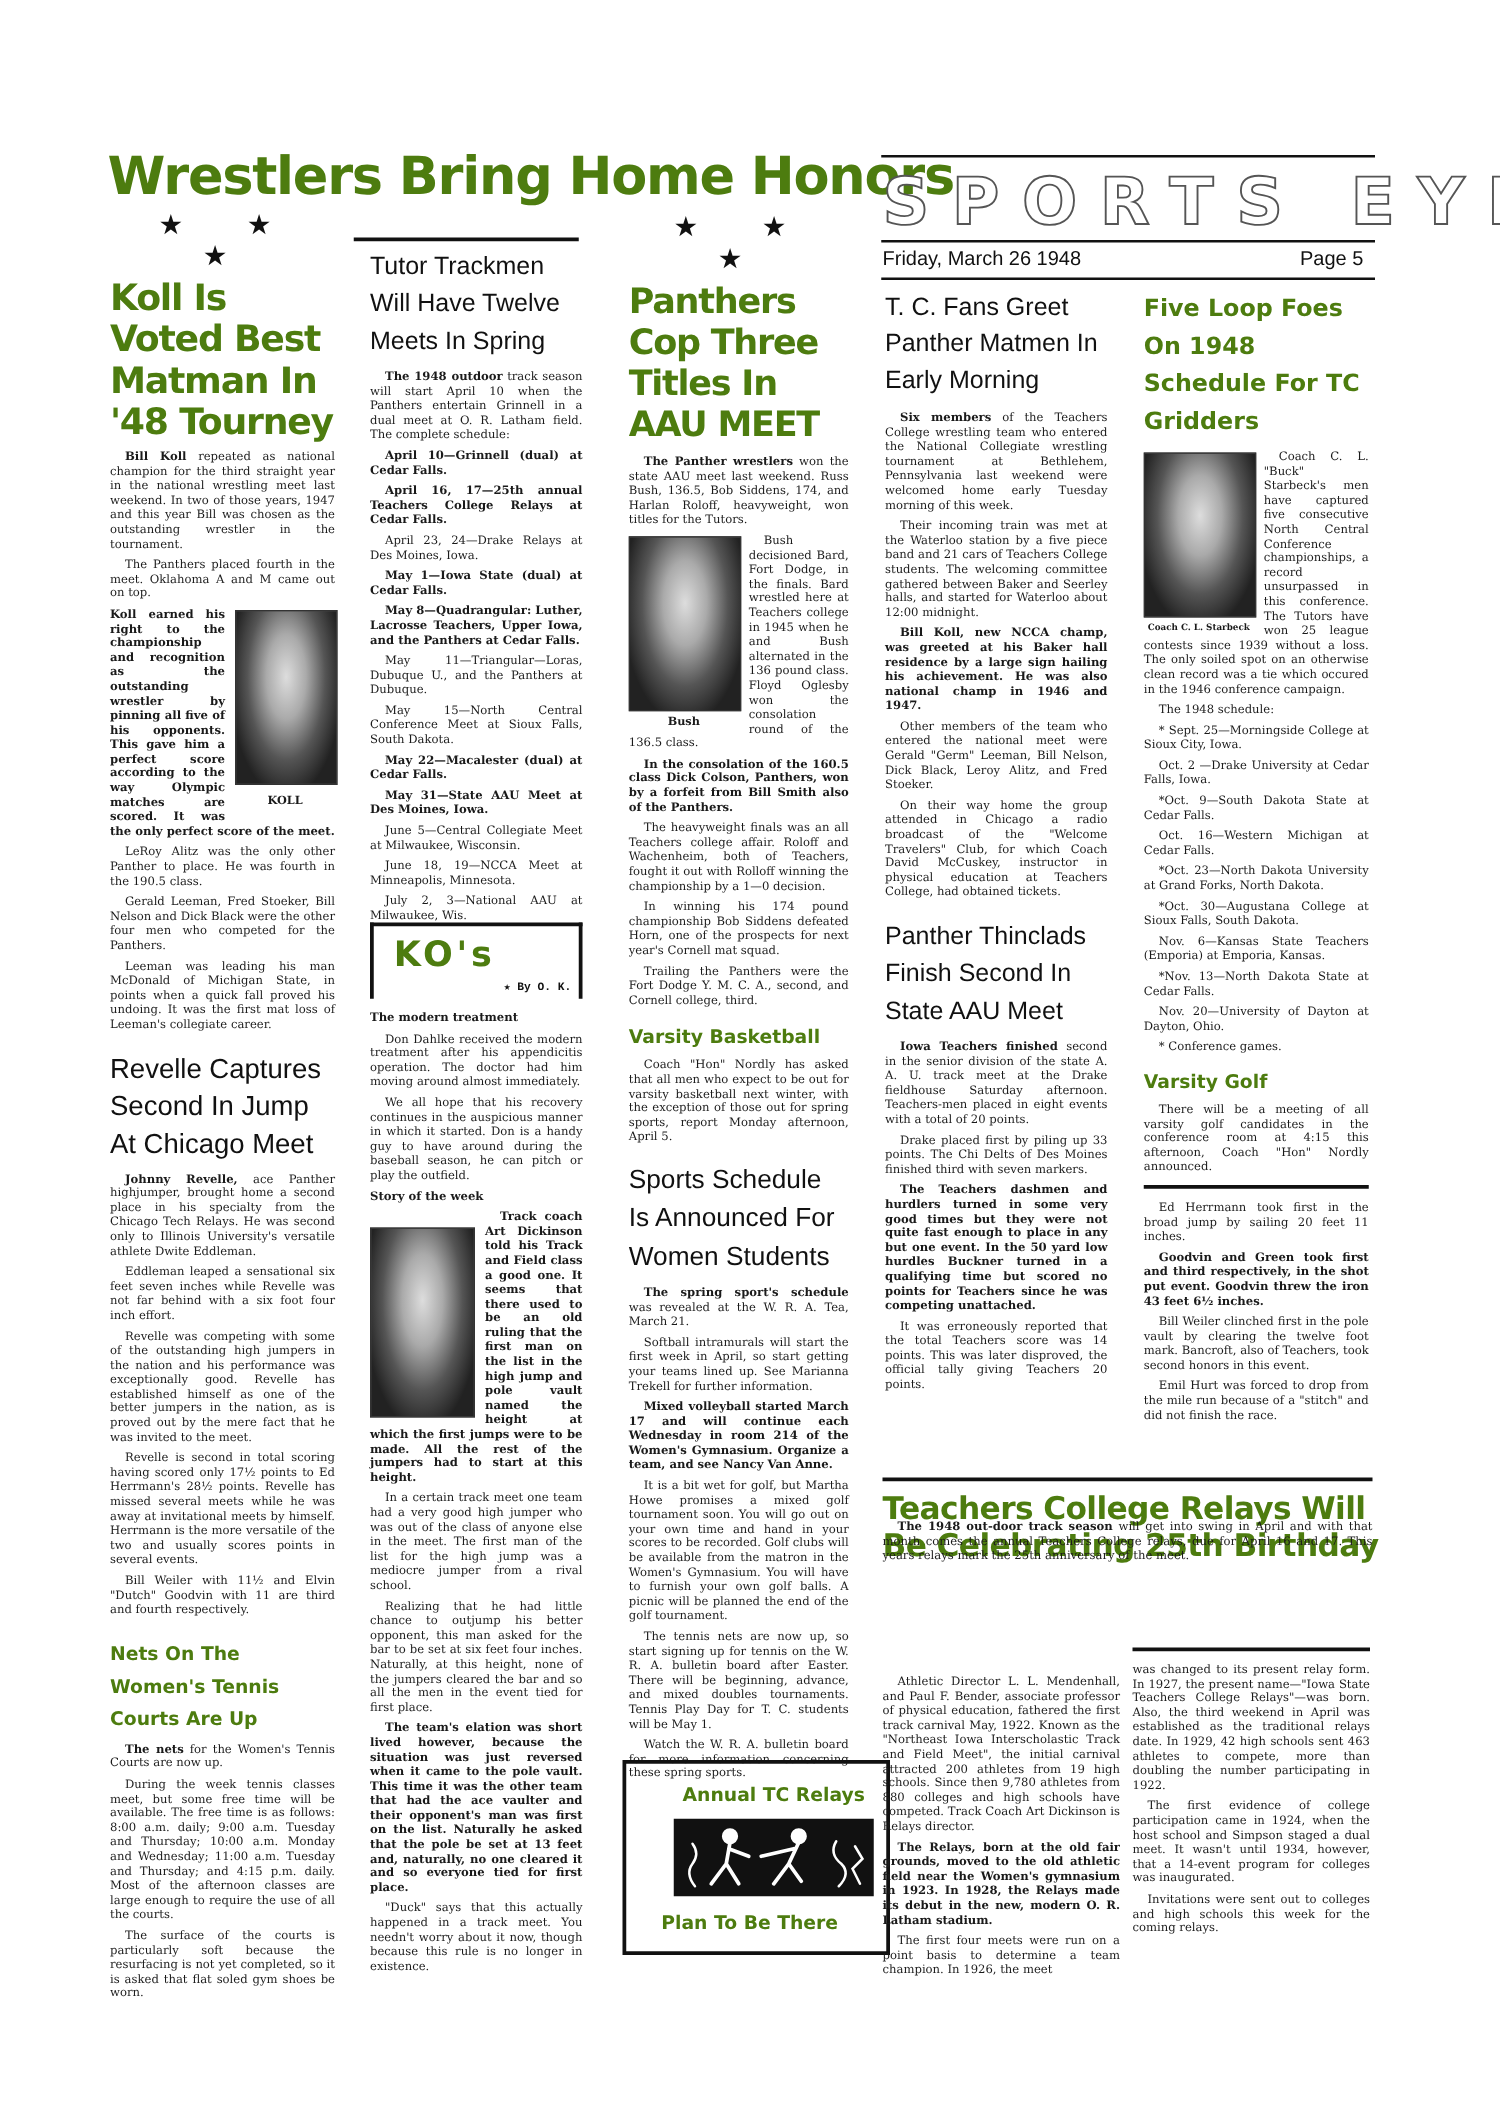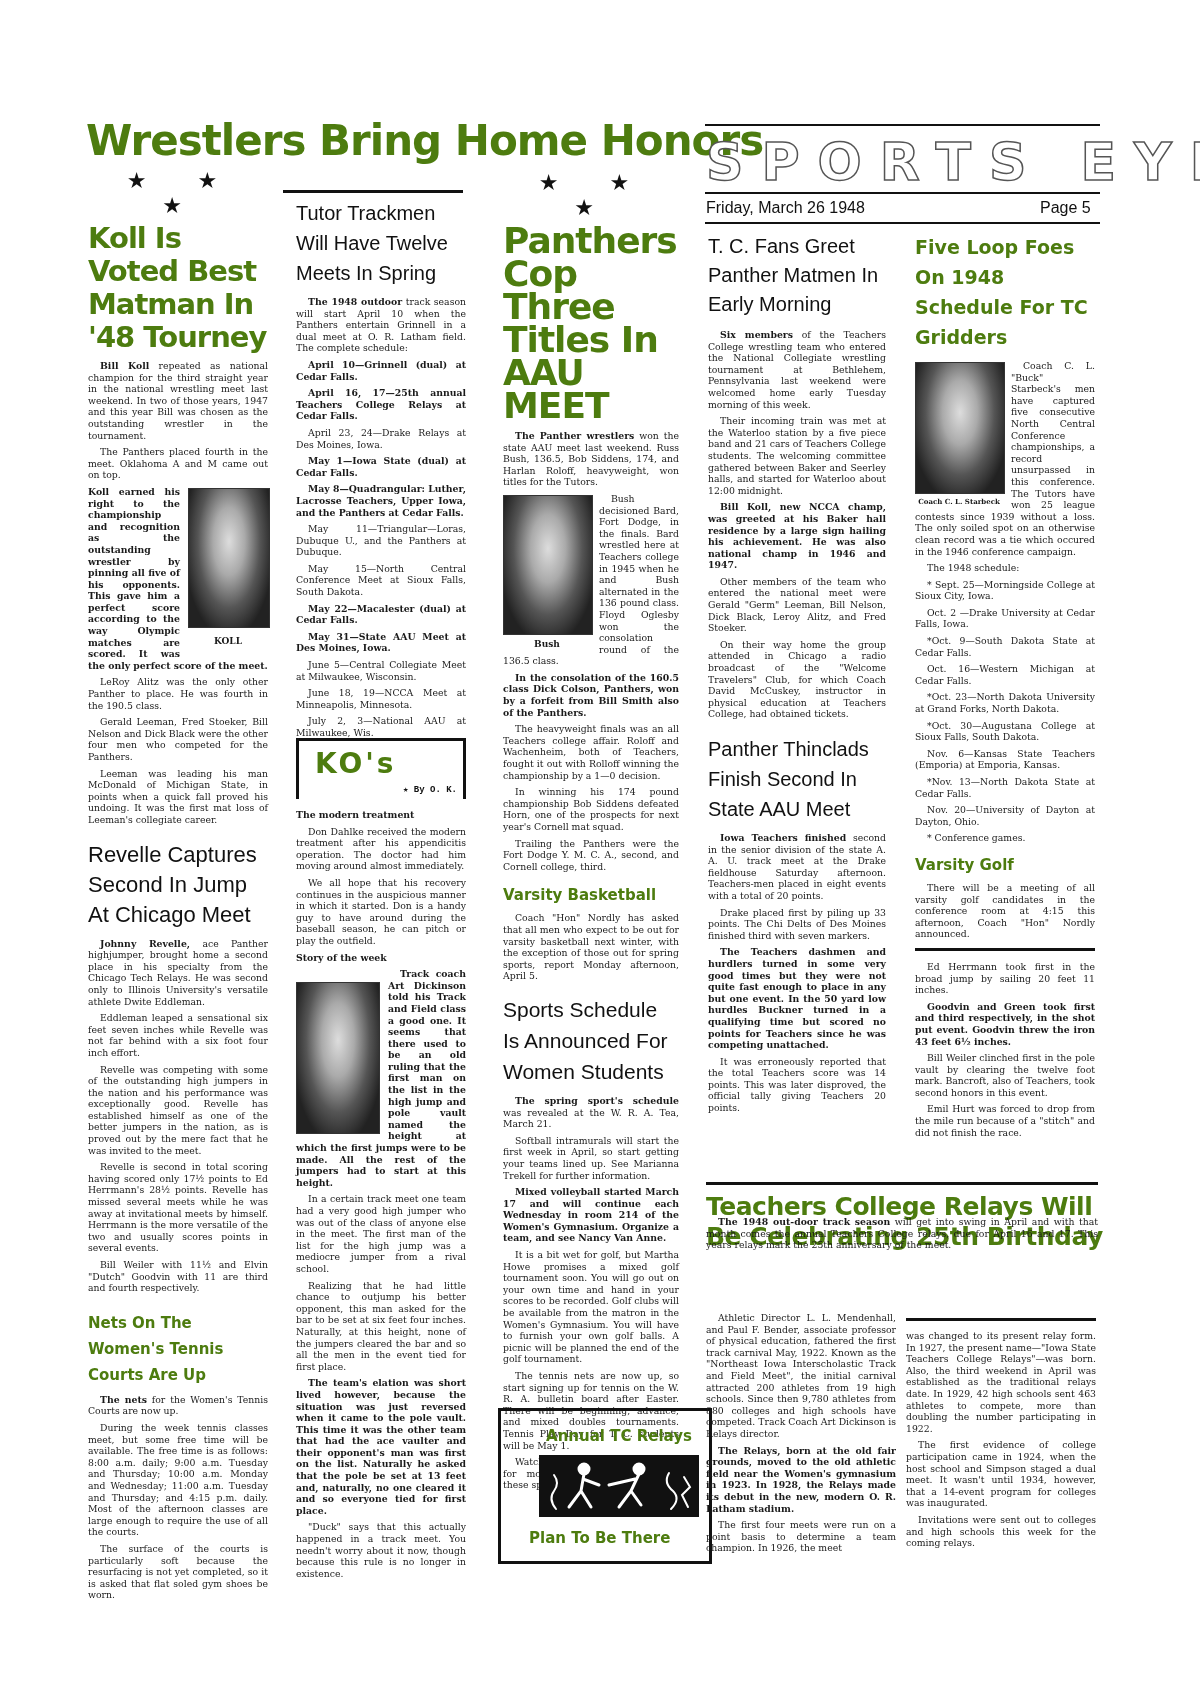--- a/index.html
+++ b/index.html
@@ -101,21 +101,21 @@
     <p class="b">Track coach Art Dickinson told his Track and Field class a good one. It seems that there used to be an old ruling that the first man on the list in the high jump and pole vault named the height at which the first jumps were to be made. All the rest of the jumpers had to start at this height.</p>
     <p>In a certain track meet one team had a very good high jumper who was out of the class of anyone else in the meet. The first man of the list for the high jump was a mediocre jumper from a rival school.</p>
     <p>Realizing that he had little chance to outjump his better opponent, this man asked for the bar to be set at six feet four inches. Naturally, at this height, none of the jumpers cleared the bar and so all the men in the event tied for first place.</p>
     <p class="b">The team's elation was short lived however, because the situation was just reversed when it came to the pole vault. This time it was the other team that had the ace vaulter and their opponent's man was first on the list. Naturally he asked that the pole be set at 13 feet and, naturally, no one cleared it and so everyone tied for first place.</p>
     <p>"Duck" says that this actually happened in a track meet. You needn't worry about it now, though because this rule is no longer in existence.</p>
   </div>
 </div>
 
 <div class="abs" style="left:503px;top:170px;width:176px;">
   <div class="stars" style="text-align:center;margin-left:8px;">★ ★ ★</div>
-  <div class="hl-sans" style="font-size:36px;line-height:33px;margin:4px 0 8px 0;letter-spacing:-1px;">Panthers Cop Three Titles In AAU MEET</div>
+  <div class="hl-sans" style="font-size:28px;line-height:33px;margin:4px 0 8px 0;letter-spacing:-1px;">Panthers Cop Three Titles In AAU MEET</div>
   <div class="body">
     <p><span class="b">The Panther wrestlers</span><span> won the state AAU meet last weekend. Russ Bush, 136.5, Bob Siddens, 174, and Harlan Roloff, heavyweight, won titles for the Tutors.</span></p>
     <div class="float-l" style="width:88px;">
       <div class="photo" style="width:88px;height:138px;"></div>
       <div class="caption" style="margin-top:4px;">Bush</div>
     </div>
     <p>Bush decisioned Bard, Fort Dodge, in the finals. Bard wrestled here at Teachers college in 1945 when he and Bush alternated in the 136 pound class. Floyd Oglesby won the consolation round of the 136.5 class.</p>
     <p class="b">In the consolation of the 160.5 class Dick Colson, Panthers, won by a forfeit from Bill Smith also of the Panthers.</p>
     <p>The heavyweight finals was an all Teachers college affair. Roloff and Wachenheim, both of Teachers, fought it out with Rolloff winning the championship by a 1—0 decision.</p>
     <p>In winning his 174 pound championship Bob Siddens defeated Horn, one of the prospects for next year's Cornell mat squad.</p>
@@ -205,21 +205,21 @@
     <p>Bill Weiler clinched first in the pole vault by clearing the twelve foot mark. Bancroft, also of Teachers, took second honors in this event.</p>
     <p>Emil Hurt was forced to drop from the mile run because of a "stitch" and did not finish the race.</p>
   </div>
 </div>
 
 <div class="abs rule" style="left:706px;top:1182px;width:392px;height:3px;"></div>
 <div class="abs hl-sans" style="left:706px;top:1192px;width:400px;font-size:25px;line-height:30px;letter-spacing:-0.5px;">Teachers College Relays Will Be Celebrating 25th Birthday</div>
 <div class="abs body" style="left:706px;top:1216px;width:392px;">
   <p><span class="b">The 1948 out-door track season</span><span> will get into swing in April and with that month comes the annual Teachers College relays, due for April 16 and 17. This years relays mark the 25th anniversary of the meet.</span></p>
 </div>
-<div class="abs body" style="left:706px;top:1312px;width:190px;">
+<div class="abs body" style="left:706px;top:1340px;width:190px;">
   <p>Athletic Director L. L. Mendenhall, and Paul F. Bender, associate professor of physical education, fathered the first track carnival May, 1922. Known as the "Northeast Iowa Interscholastic Track and Field Meet", the initial carnival attracted 200 athletes from 19 high schools. Since then 9,780 athletes from 880 colleges and high schools have competed. Track Coach Art Dickinson is Relays director.</p>
   <p class="b">The Relays, born at the old fair grounds, moved to the old athletic field near the Women's gymnasium in 1923. In 1928, the Relays made its debut in the new, modern O. R. Latham stadium.</p>
   <p>The first four meets were run on a point basis to determine a team champion. In 1926, the meet</p>
 </div>
 <div class="abs rule" style="left:906px;top:1318px;width:190px;height:3px;"></div>
 <div class="abs body" style="left:906px;top:1330px;width:190px;">
   <p class="noind">was changed to its present relay form. In 1927, the present name—"Iowa State Teachers College Relays"—was born. Also, the third weekend in April was established as the traditional relays date. In 1929, 42 high schools sent 463 athletes to compete, more than doubling the number participating in 1922.</p>
   <p>The first evidence of college participation came in 1924, when the host school and Simpson staged a dual meet. It wasn't until 1934, however, that a 14-event program for colleges was inaugurated.</p>
   <p>Invitations were sent out to colleges and high schools this week for the coming relays.</p>
 </div>

